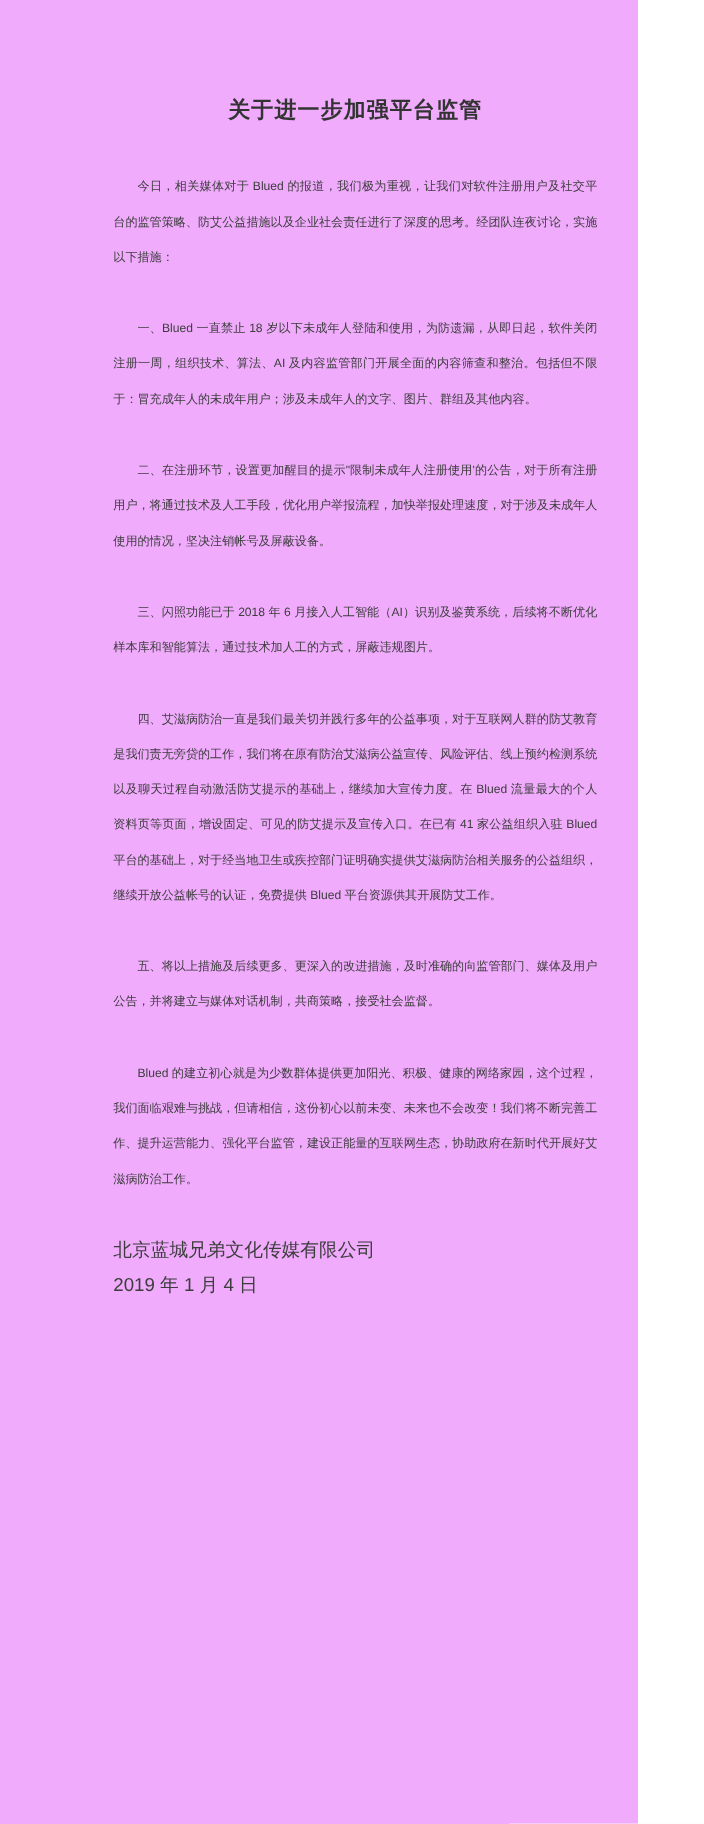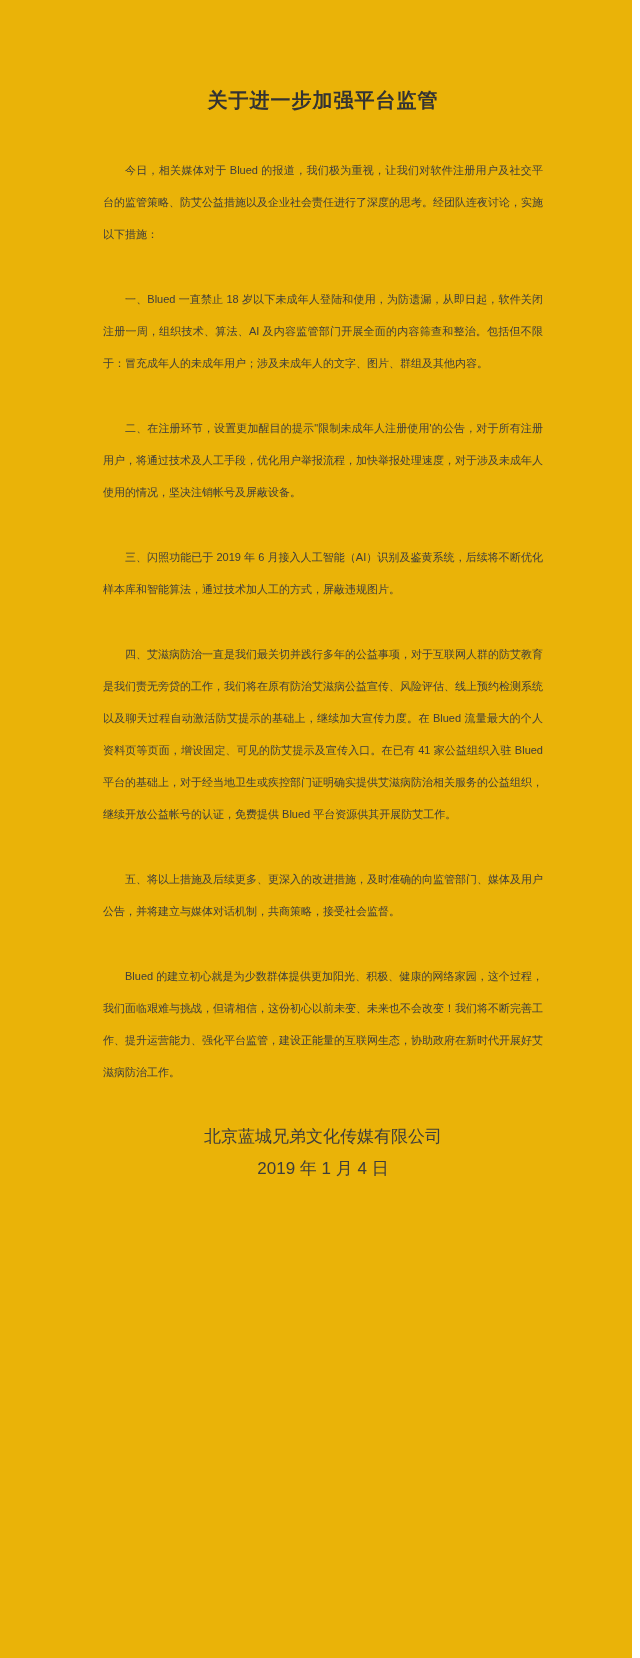--- a/index.html
+++ b/index.html
@@ -5,23 +5,23 @@
     * { margin: 0; padding: 0; box-sizing: border-box; }
 
     html, body {
       width: 640px;
       background: #ffffff;
       font-family: "Liberation Sans", sans-serif;
     }
 
     .page {
       position: relative;
-      width: 632px;
+      width: 580px;
       height: 1658px;
-      background: #eab308;
+      background: #f0abfc;
       overflow: hidden;
     }
 
     .content {
       position: absolute;
       top: 84px;
       left: 103px;
       width: 440px;
     }
 
@@ -40,21 +40,21 @@
       line-height: 32px;
       color: #3d3d3d;
       text-align: justify;
       text-justify: inter-ideograph;
       text-indent: 2em;
       margin-bottom: 33px;
     }
 
     .signature {
       margin-top: 0;
-      text-align: center;
+      text-align: left;
       font-size: 17px;
       line-height: 32px;
       color: #3d3d3d;
     }
 
     .signature .sig-line {
       display: block;
     }
   </style>
 </head>
@@ -66,21 +66,21 @@
     <div class="doc-title">
       <div>关于进一步加强平台监管</div>
     </div>
 
     <p class="body-paragraph">今日，相关媒体对于 Blued 的报道，我们极为重视，让我们对软件注册用户及社交平台的监管策略、防艾公益措施以及企业社会责任进行了深度的思考。经团队连夜讨论，实施以下措施：</p>
 
     <p class="body-paragraph">一、Blued 一直禁止 18 岁以下未成年人登陆和使用，为防遗漏，从即日起，软件关闭注册一周，组织技术、算法、AI 及内容监管部门开展全面的内容筛查和整治。包括但不限于：冒充成年人的未成年用户；涉及未成年人的文字、图片、群组及其他内容。</p>
 
     <p class="body-paragraph">二、在注册环节，设置更加醒目的提示"限制未成年人注册使用'的公告，对于所有注册用户，将通过技术及人工手段，优化用户举报流程，加快举报处理速度，对于涉及未成年人使用的情况，坚决注销帐号及屏蔽设备。</p>
 
-    <p class="body-paragraph">三、闪照功能已于 2019 年 6 月接入人工智能（AI）识别及鉴黄系统，后续将不断优化样本库和智能算法，通过技术加人工的方式，屏蔽违规图片。</p>
+    <p class="body-paragraph">三、闪照功能已于 2018 年 6 月接入人工智能（AI）识别及鉴黄系统，后续将不断优化样本库和智能算法，通过技术加人工的方式，屏蔽违规图片。</p>
 
     <p class="body-paragraph">四、艾滋病防治一直是我们最关切并践行多年的公益事项，对于互联网人群的防艾教育是我们责无旁贷的工作，我们将在原有防治艾滋病公益宣传、风险评估、线上预约检测系统以及聊天过程自动激活防艾提示的基础上，继续加大宣传力度。在 Blued 流量最大的个人资料页等页面，增设固定、可见的防艾提示及宣传入口。在已有 41 家公益组织入驻 Blued 平台的基础上，对于经当地卫生或疾控部门证明确实提供艾滋病防治相关服务的公益组织，继续开放公益帐号的认证，免费提供 Blued 平台资源供其开展防艾工作。</p>
 
     <p class="body-paragraph">五、将以上措施及后续更多、更深入的改进措施，及时准确的向监管部门、媒体及用户公告，并将建立与媒体对话机制，共商策略，接受社会监督。</p>
 
     <p class="body-paragraph">Blued 的建立初心就是为少数群体提供更加阳光、积极、健康的网络家园，这个过程，我们面临艰难与挑战，但请相信，这份初心以前未变、未来也不会改变！我们将不断完善工作、提升运营能力、强化平台监管，建设正能量的互联网生态，协助政府在新时代开展好艾滋病防治工作。</p>
 
     <div class="signature">
       <span class="sig-line">北京蓝城兄弟文化传媒有限公司</span>
       <span class="sig-line">2019 年 1 月 4 日</span>

